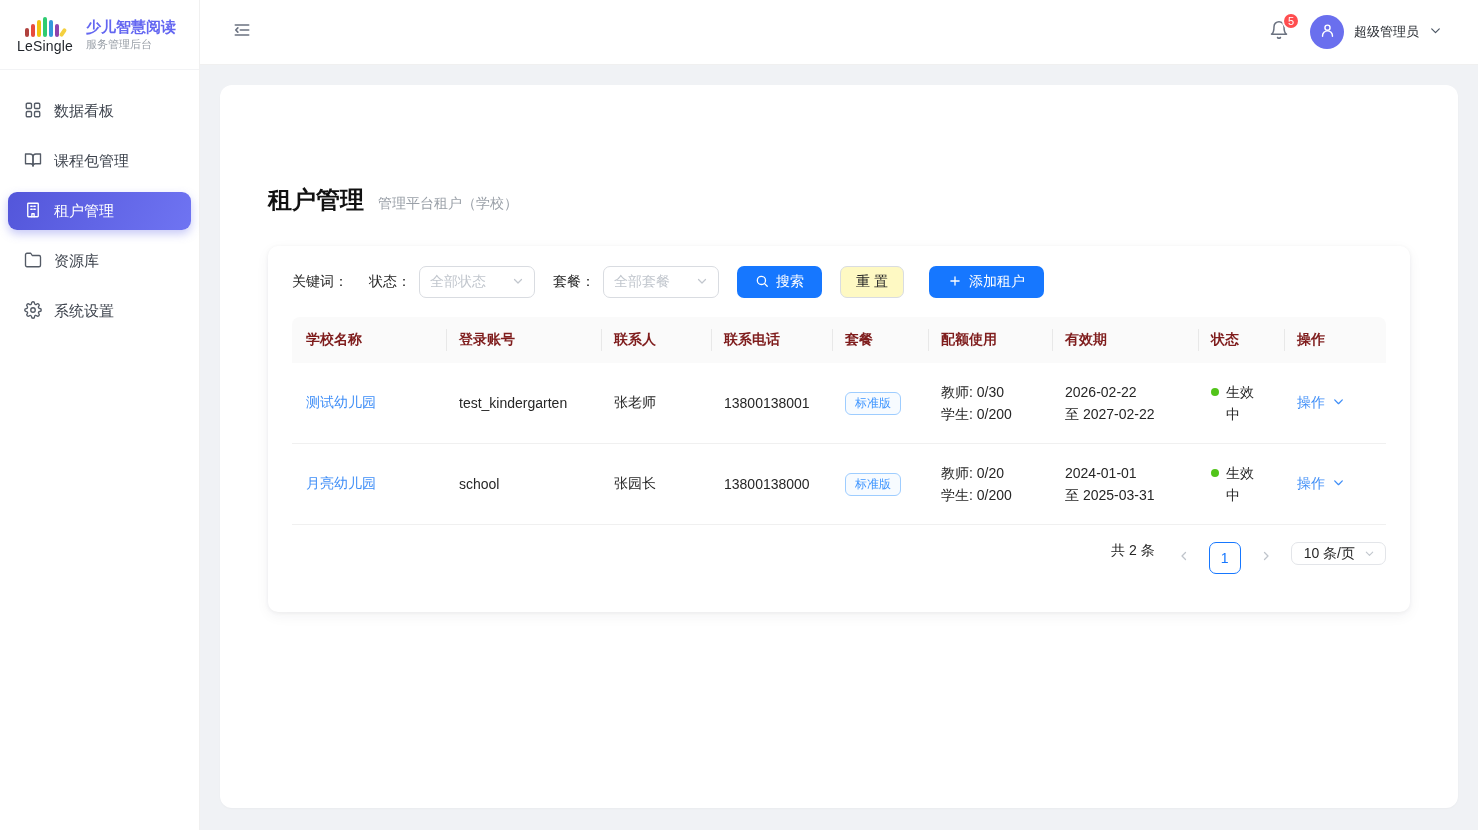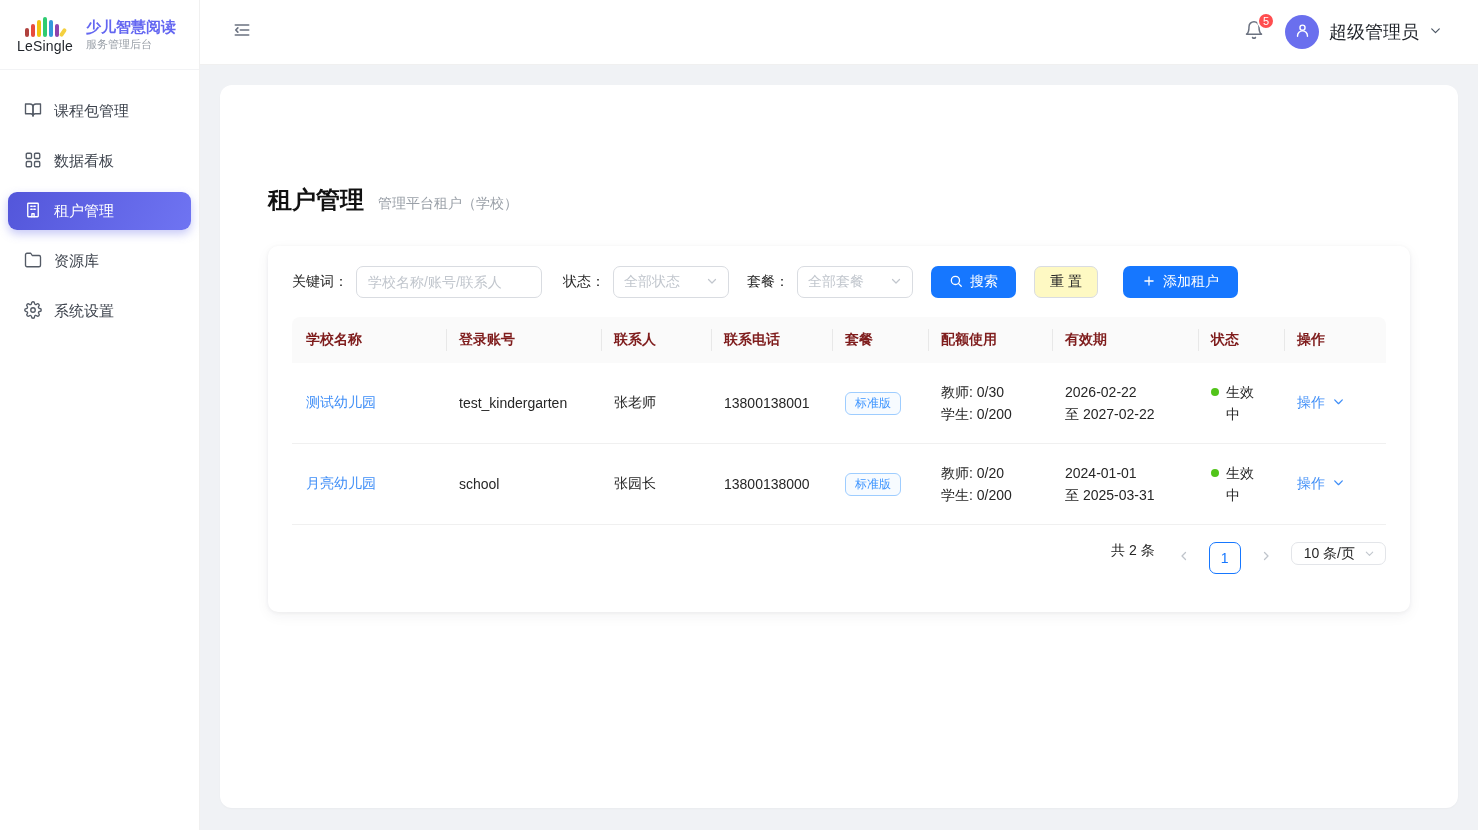--- a/index.html
+++ b/index.html
@@ -38,21 +38,21 @@
   .bell-wrap { position:relative; width:26px; height:26px; display:flex; align-items:center;
     justify-content:center; cursor:pointer; }
   .bell-wrap svg { width:20px; height:20px; stroke:#6b7280; }
   .bell-badge { position:absolute; top:-7px; right:-8px; min-width:18px; height:18px;
     background:#ff4d4f; color:#fff; font-size:11px; border-radius:9px; display:flex;
     align-items:center; justify-content:center; padding:0 4px; border:2px solid #fff; }
   .user-chip { display:flex; align-items:center; gap:10px; cursor:pointer; }
   .avatar { width:34px; height:34px; border-radius:50%; background:#6a6fee; display:flex;
     align-items:center; justify-content:center; }
   .avatar svg { width:17px; height:17px; stroke:#fff; }
-  .user-name { font-size:18px; color:#1f2329; }
+  .user-name { font-size:13px; color:#1f2329; }
   .caret svg { width:13px; height:13px; stroke:#4b5563; }
 
   
   .content { flex:1; background:#f0f2f5; padding:20px 20px 22px 20px; min-height:0; }
   .card { background:#fff; border-radius:12px; height:100%; box-shadow:0 1px 2px rgba(0,0,0,.03);
     padding:62px 48px 0 48px; }
   .page-head { display:flex; align-items:baseline; gap:14px; margin-bottom:30px; }
   .page-title { font-size:24px; font-weight:bold; color:#111; }
   .page-subtitle { font-size:14px; color:#9aa0a8;margin-top:48px; }
 
@@ -138,36 +138,36 @@
       <div class="logo-text">
         <div class="cn">少儿智慧阅读</div>
         <div class="sub">服务管理后台</div>
       </div>
     </div>
 
     <nav class="menu">
       <div class="menu-item">
         <span>
           <svg viewBox="0 0 24 24" fill="none" stroke-width="1.8" stroke-linecap="round" stroke-linejoin="round">
-              <path d="M2 4h6a4 4 0 0 1 4 4v12a3 3 0 0 0-3-3H2z"></path>
-              <path d="M22 4h-6a4 4 0 0 0-4 4v12a3 3 0 0 1 3-3h7z"></path>
-            </svg>
-        </span>
-        <span>课程包管理</span>
-      </div>
-      <div class="menu-item">
-        <span>
-          <svg viewBox="0 0 24 24" fill="none" stroke-width="1.8" stroke-linecap="round" stroke-linejoin="round">
               <rect x="3" y="3" width="7" height="7" rx="1.5"></rect>
               <rect x="14" y="3" width="7" height="7" rx="1.5"></rect>
               <rect x="3" y="14" width="7" height="7" rx="1.5"></rect>
               <rect x="14" y="14" width="7" height="7" rx="1.5"></rect>
             </svg>
         </span>
         <span>数据看板</span>
+      </div>
+      <div class="menu-item">
+        <span>
+          <svg viewBox="0 0 24 24" fill="none" stroke-width="1.8" stroke-linecap="round" stroke-linejoin="round">
+              <path d="M2 4h6a4 4 0 0 1 4 4v12a3 3 0 0 0-3-3H2z"></path>
+              <path d="M22 4h-6a4 4 0 0 0-4 4v12a3 3 0 0 1 3-3h7z"></path>
+            </svg>
+        </span>
+        <span>课程包管理</span>
       </div>
       <div class="menu-item active">
         <span>
           <svg viewBox="0 0 24 24" fill="none" stroke-width="1.8" stroke-linecap="round" stroke-linejoin="round">
               <rect x="5" y="3" width="14" height="18" rx="1"></rect>
               <path d="M9 7h2M13 7h2M9 11h2M13 11h2M10.5 21v-4h3v4"></path>
             </svg>
         </span>
         <span>租户管理</span>
       </div>
@@ -238,21 +238,20 @@
 
         <div class="page-head">
           <span class="page-title">租户管理</span>
           <span class="page-subtitle">管理平台租户（学校）</span>
         </div>
 
         <section class="panel">
 
           <div class="filters">
             <span class="f-label">关键词：</span>
-            <input class="kw-input" type="text" placeholder="学校名称/账号/联系人" style="">
             <span class="gap20"></span>
             <span class="f-label">状态：</span>
             <div class="select">
               <span class="sel-val">全部状态</span>
               <span>
                 <svg viewBox="0 0 24 24" fill="none" stroke-width="2.4" stroke-linecap="round" stroke-linejoin="round">
                     <polyline points="5,9 12,16 19,9"></polyline>
                   </svg>
               </span>
             </div>

